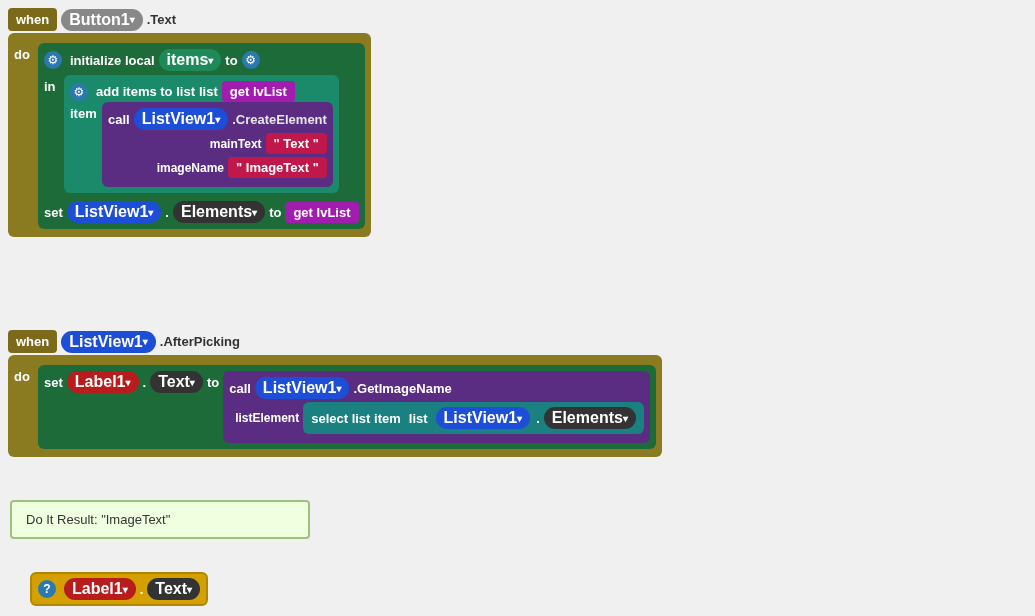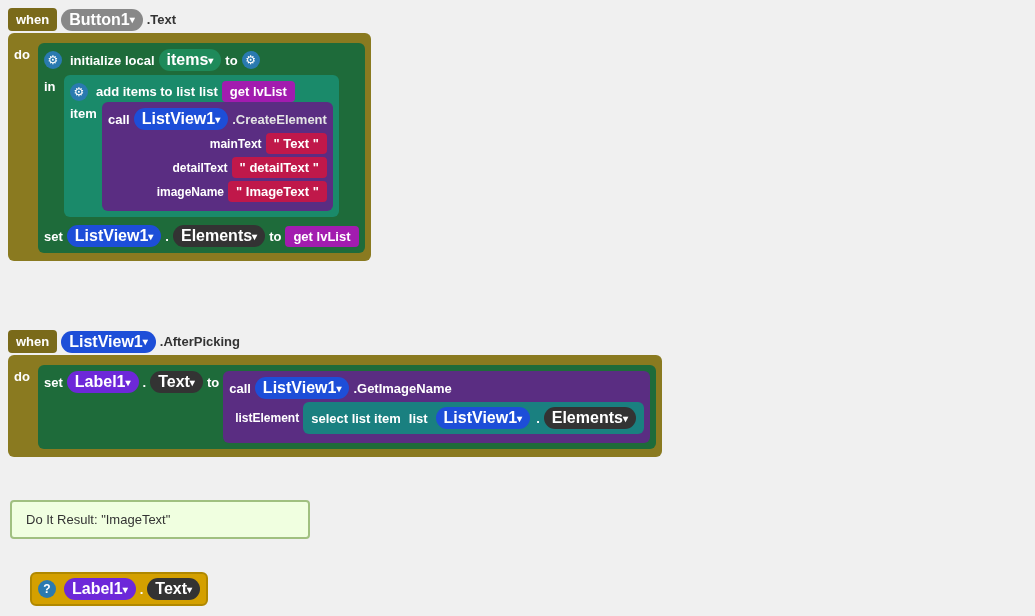--- a/index.html
+++ b/index.html
@@ -35,21 +35,21 @@
     .pill {
       display: inline-flex;
       align-items: center;
       border-radius: 12px;
       padding: 2px 8px;
       font-size: 16px;
       font-weight: bold;
       color: white;
     }
     .pill-gray { background: #888; }
-    .pill-pink { background: #6d28d9; }
+    .pill-pink { background: #b91c1c; }
     .pill-cyan { background: #1d4ed8; }
     .pill-dark { background: #333; }
     .pill-lvlist { background: #1e8a5a; }
     .pill-number { background: #5a8ab0; }
 
     .dropdown-arrow::after {
       content: ' ▾';
       font-size: 10px;
     }
 
@@ -328,24 +328,20 @@
                   <span style="color:white;font-weight:bold;">call</span>
                   <span class="pill pill-cyan dropdown-arrow">ListView1</span>
                   <span style="color:#e5e5e5;font-weight:bold;">.CreateElement</span>
                 </div>
 
                 <div class="param-row">
                   <span class="param-label">mainText</span>
                   <span class="string-block">" Text "</span>
                 </div>
 
-                <div class="param-row">
-                  <span class="param-label">detailText</span>
-                  <span class="string-block">" detailText "</span>
-                </div>
 
                 <div class="param-row">
                   <span class="param-label">imageName</span>
                   <span class="string-block">" ImageText "</span>
                 </div>
               </div>
             </div>
           </div>
         </div>
 

